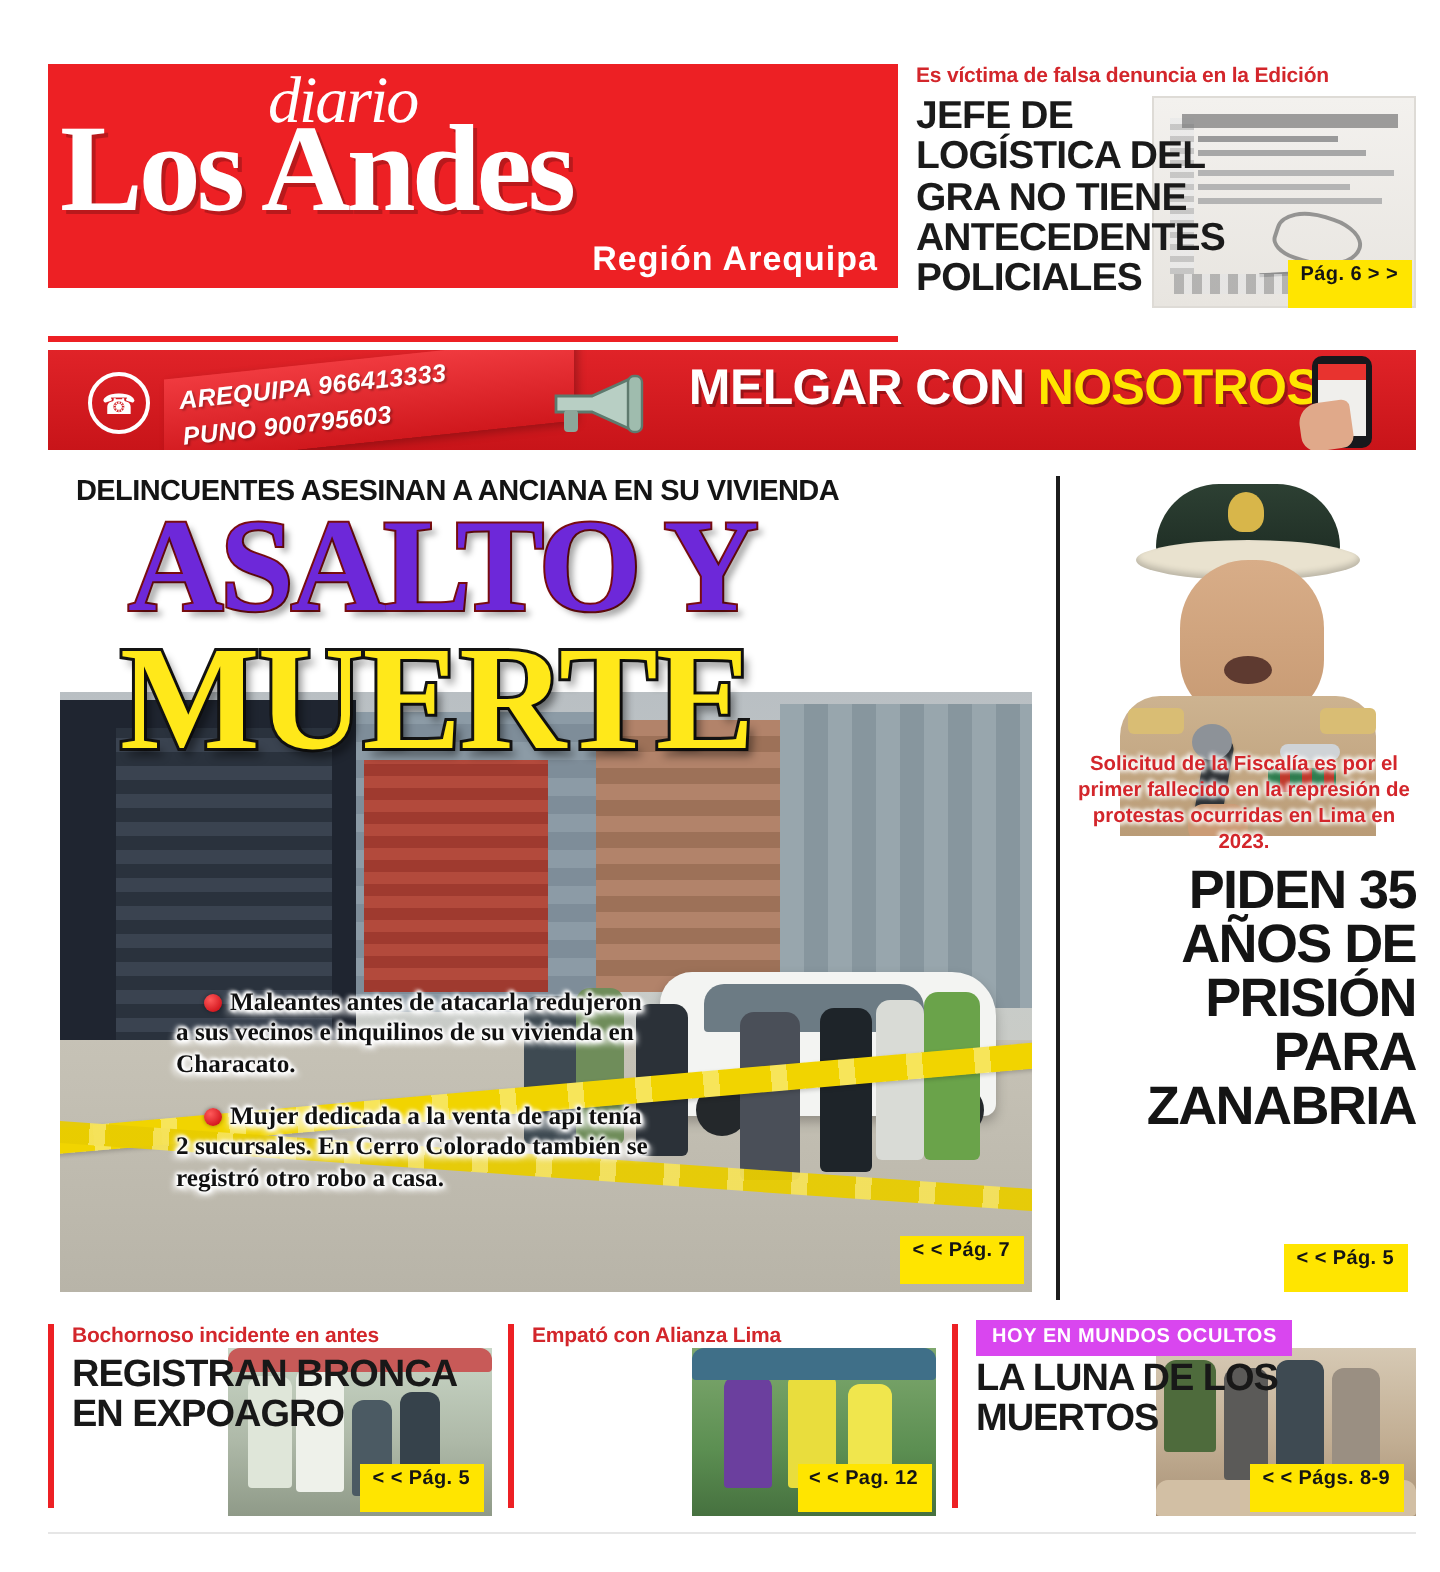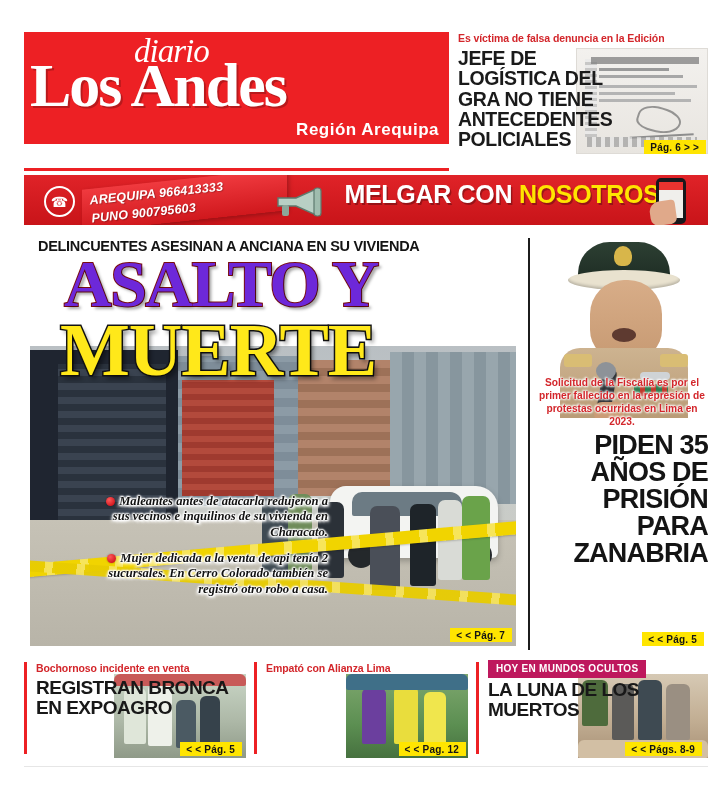--- a/index.html
+++ b/index.html
@@ -120,21 +120,21 @@
     color:#1a1a1a;letter-spacing:-.4px;
     text-transform:uppercase;
     font-family:"Liberation Sans", sans-serif;
   }
   .pag{
     display:inline-block;
     background:#FFE500;
     color:#141414;
     font-weight:bold;
     font-size:10px;
-    padding:2px 7px 1px 6px;
+    padding:2px 7px 11px 6px;
     letter-spacing:.2px;
     white-space:nowrap;
     font-family:"Liberation Sans", sans-serif;
   }
   .tr-pag{position:absolute;right:2px;bottom:2px;}
 
   
   .ad{
     position:absolute;left:24px;top:175px;width:684px;height:50px;
     background:linear-gradient(180deg,#E02328 0%,#C81419 100%);
@@ -248,27 +248,26 @@
   .ph-tape{position:absolute;left:-10px;top:196px;width:520px;height:13px;
     background:repeating-linear-gradient(90deg,#f1d400 0 26px,#f7e55a 26px 34px);
     transform:rotate(-5deg);box-shadow:0 1px 2px rgba(0,0,0,.2);}
   .ph-tape2{position:absolute;left:-10px;top:232px;width:520px;height:11px;
     background:repeating-linear-gradient(90deg,#e8cc00 0 24px,#f5e25a 24px 32px);
     transform:rotate(4deg);opacity:.95;}
   .person{position:absolute;border-radius:7px 7px 3px 3px;}
   .ph-caption{
     position:absolute;left:58px;top:148px;width:240px;
     font-family:"Liberation Serif", serif;
-    font-style:italic;font-weight:bold;
+    font-weight:bold;
     font-size:12.6px;line-height:1.22;
     color:#111;
     text-shadow:
       1px 0 1.5px #fff, -1px 0 1.5px #fff, 0 1px 1.5px #fff, 0 -1px 1.5px #fff,
       1px 1px 2px #fff, -1px -1px 2px #fff, 2px 2px 3px #fff, -2px 2px 3px #fff;
-    text-align: right;
   }
   .ph-caption p{margin:0 0 11px 0;text-indent:14px;}
   .bullet{
     display:inline-block;width:9px;height:9px;border-radius:50%;
     background:radial-gradient(circle at 35% 32%,#ff5a5a,#c4000a);
     margin-right:4px;vertical-align:-1px;
     box-shadow:0 0 2px rgba(0,0,0,.4);
   }
   .feat-pag{position:absolute;right:4px;bottom:4px;z-index:6;}
 
@@ -322,21 +321,21 @@
   
   .bottom{position:absolute;left:24px;top:658px;width:684px;height:104px;}
   .bcell{position:absolute;top:0;height:104px;}
   .bcell .redbar{position:absolute;left:0;top:4px;width:3px;height:92px;background:#ED2024;}
   .b-kicker{
     position:absolute;left:12px;top:4px;
     font-weight:bold;font-size:10.5px;color:#D3262B;letter-spacing:-.1px;
   }
   .b-kicker-inv{
     position:absolute;left:12px;top:2px;
-    background:#be185d;color:#fff;
+    background:#d946ef;color:#fff;
     font-weight:bold;font-size:10px;letter-spacing:.3px;
     padding:3px 8px 3.5px 8px;
     text-transform:uppercase;
   }
   .b-head{
     position:absolute;left:12px;top:20px;
     font-weight:bold;font-size:19px;line-height:1.06;
     color:#181818;letter-spacing:-.5px;text-transform:uppercase;
     z-index:3;
   }
@@ -486,21 +485,21 @@
 
     <div class="bcell bc1">
       <div class="redbar"></div>
       <div class="b-photo">
         <div class="blob" style="left:10px;top:14px;width:22px;height:56px;background:#dfe6d9;"></div>
         <div class="blob" style="left:34px;top:10px;width:24px;height:62px;background:#eef1ea;"></div>
         <div class="blob" style="left:62px;top:26px;width:20px;height:48px;background:#4b5a63;"></div>
         <div class="blob" style="left:86px;top:22px;width:20px;height:52px;background:#36424b;"></div>
         <div class="blob" style="left:0;top:0;width:132px;height:12px;background:#c85a58;"></div>
       </div>
-      <div class="b-kicker">Bochornoso incidente en venta</div>
+      <div class="b-kicker">Bochornoso incidente en antes</div>
       <div class="b-head">REGISTRAN BRONCA EN EXPOAGRO</div>
       <span class="pag b-pag">&lt; &lt; Pág. 5</span>
     </div>
 
     <div class="bcell bc2">
       <div class="redbar"></div>
       <div class="b-photo">
         <div class="blob" style="left:16px;top:14px;width:24px;height:56px;background:#6b3f9e;"></div>
         <div class="blob" style="left:48px;top:12px;width:24px;height:58px;background:#e9dd3d;"></div>
         <div class="blob" style="left:78px;top:18px;width:22px;height:54px;background:#f0e64d;"></div>

